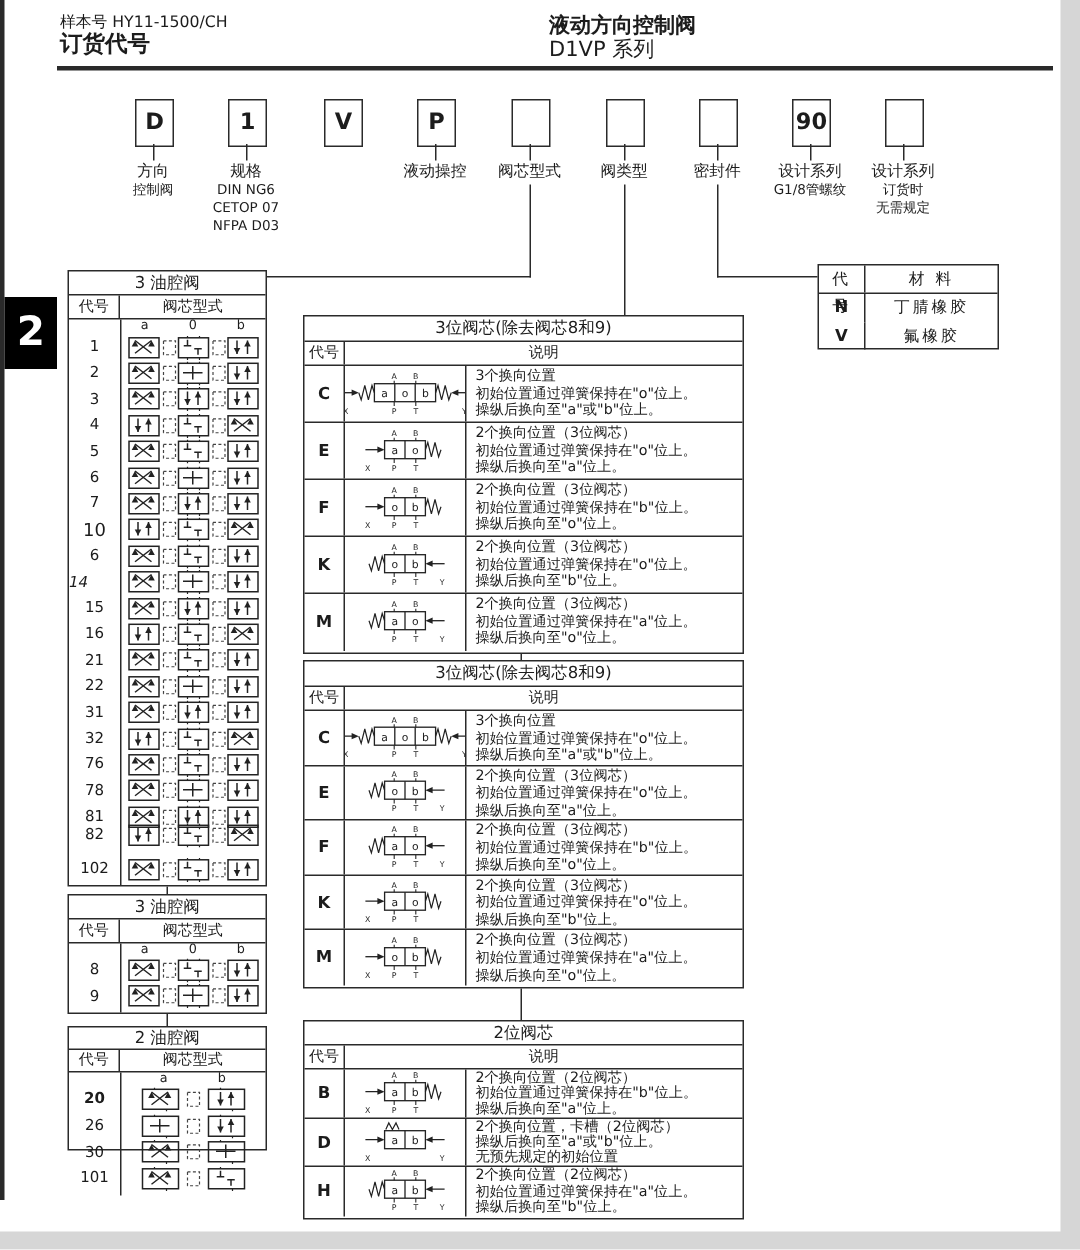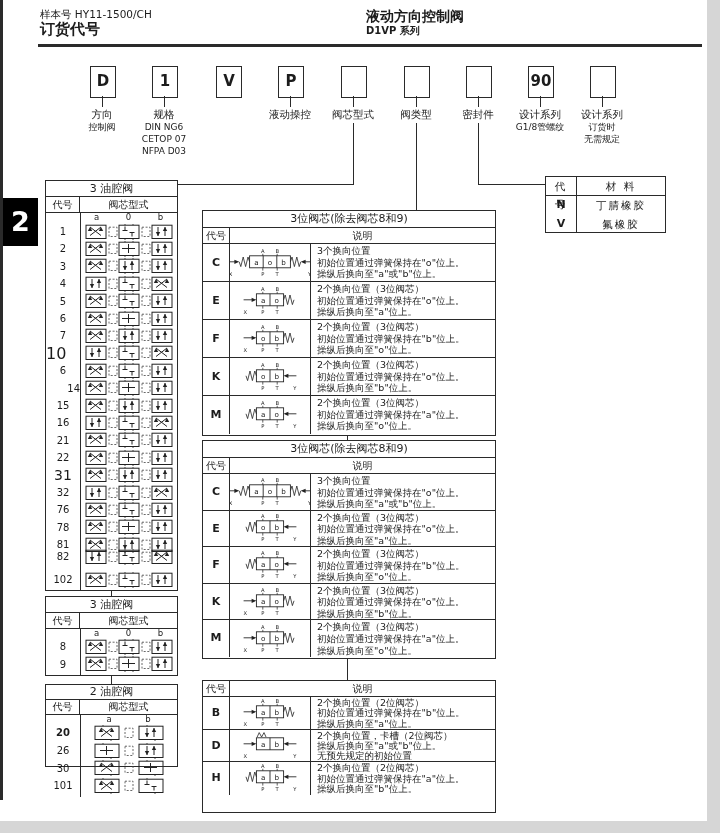--- a/index.html
+++ b/index.html
@@ -35,21 +35,21 @@
   <div class="abs" style="left:707px;top:0;width:13px;height:833px;background:#d6d6d6;"></div>
   <div class="abs" style="left:0;top:821px;width:720px;height:12px;background:#d6d6d6;"></div>
   <div class="line" style="left:0;top:0;width:2.5px;height:800px;"></div>
 
   <div class="abs" style="left:40px;top:8px;font-size:10.5px;">
     <span>样本号</span>
     <span>HY11-1500/CH</span>
   </div>
   <div class="abs" style="left:40px;top:20px;font-size:15px;font-weight:bold;">订货代号</div>
   <div class="abs" style="left:366px;top:8px;font-size:14px;font-weight:bold;">液动方向控制阀</div>
-  <div class="abs" style="left:366px;top:24px;font-size:10px;font-weight:bold;text-align:center;">D1VP 系列</div>
+  <div class="abs" style="left:366px;top:24px;font-size:14px;font-weight:normal;text-align:center;">D1VP 系列</div>
   <div class="line" style="left:38px;top:44px;width:664px;height:3px;"></div>
 
   <div class="pgtab">2</div>
 
   <div id="code-row">
       <div class="box" style="left:90px;top:66px;"><span>D</span></div>
       <div class="line" style="left:102px;top:96px;width:1px;height:11px;"></div>
       <div class="lblblock" style="left:60px;top:108px;width:84px;">
         <div class="lbl0">方向</div>
         <div class="lbln">控制阀</div>
@@ -322,21 +322,21 @@
                 <rect x="24" y="3.2" width="8" height="9.3" fill="none" stroke="#444" stroke-width="0.8" stroke-dasharray="2 1.6"></rect>
                 <rect x="57" y="3.2" width="8" height="9.3" fill="none" stroke="#444" stroke-width="0.8" stroke-dasharray="2 1.6"></rect>
                 <line x1="40" y1="0" x2="40" y2="1.2" stroke="#222" stroke-width="0.8"></line>
                 <line x1="48" y1="0" x2="48" y2="1.2" stroke="#222" stroke-width="0.8"></line>
                 <line x1="40" y1="14.5" x2="40" y2="16" stroke="#222" stroke-width="0.8"></line>
                 <line x1="48" y1="14.5" x2="48" y2="16" stroke="#222" stroke-width="0.8"></line>
               </svg>
             </div>
           </div>
           <div style="position:absolute;left:0;right:0;top:131.79999999999998px;height:17.4px;">
-            <div style="position:absolute;left:0;width:34px;height:100%;line-height:17.4px;font-size:16px;">10</div>
+            <div style="position:absolute;left:0;width:34px;height:100%;line-height:17.4px;font-size:12px;text-align:center;">10</div>
             <div style="position:absolute;left:34px;right:0;height:100%;display:flex;align-items:center;justify-content:center;">
               <svg width="88" height="16" viewBox="0 0 88 16">
                 <rect x="1" y="1.2" width="20" height="13.3" fill="none" stroke="#222" stroke-width="1"></rect>
                 <line x1="7" y1="3" x2="7" y2="12" stroke="#222" stroke-width="1"></line>
                 <polygon points="7,12 4.8,8 9.2,8" fill="#222"></polygon>
                 <line x1="14" y1="12" x2="14" y2="3" stroke="#222" stroke-width="1"></line>
                 <polygon points="14,3 11.8,7 16.2,7" fill="#222"></polygon>
                 <rect x="34" y="1.2" width="20" height="13.3" fill="none" stroke="#222" stroke-width="1"></rect>
                 <line x1="40" y1="2.5" x2="40" y2="6.5" stroke="#222" stroke-width="1"></line>
                 <line x1="37.5" y1="6.5" x2="42.5" y2="6.5" stroke="#222" stroke-width="1"></line>
@@ -378,21 +378,21 @@
                 <rect x="24" y="3.2" width="8" height="9.3" fill="none" stroke="#444" stroke-width="0.8" stroke-dasharray="2 1.6"></rect>
                 <rect x="57" y="3.2" width="8" height="9.3" fill="none" stroke="#444" stroke-width="0.8" stroke-dasharray="2 1.6"></rect>
                 <line x1="40" y1="0" x2="40" y2="1.2" stroke="#222" stroke-width="0.8"></line>
                 <line x1="48" y1="0" x2="48" y2="1.2" stroke="#222" stroke-width="0.8"></line>
                 <line x1="40" y1="14.5" x2="40" y2="16" stroke="#222" stroke-width="0.8"></line>
                 <line x1="48" y1="14.5" x2="48" y2="16" stroke="#222" stroke-width="0.8"></line>
               </svg>
             </div>
           </div>
           <div style="position:absolute;left:0;right:0;top:166.6px;height:17.4px;">
-            <div style="position:absolute;left:0;width:34px;height:100%;line-height:17.4px;font-size:10px;text-align:right;">14</div>
+            <div style="position:absolute;left:0;width:34px;height:100%;line-height:17.4px;font-size:10px;text-align:left;font-style:italic;">14</div>
             <div style="position:absolute;left:34px;right:0;height:100%;display:flex;align-items:center;justify-content:center;">
               <svg width="88" height="16" viewBox="0 0 88 16">
                 <rect x="1" y="1.2" width="20" height="13.3" fill="none" stroke="#222" stroke-width="1"></rect>
                 <line x1="5" y1="11.5" x2="16" y2="3" stroke="#222" stroke-width="1"></line>
                 <polygon points="16,3 13.8,7 18.2,7" fill="#222"></polygon>
                 <line x1="5" y1="3" x2="16" y2="11.5" stroke="#222" stroke-width="1"></line>
                 <polygon points="5,3 2.8,7 7.2,7" fill="#222"></polygon>
                 <rect x="34" y="1.2" width="20" height="13.3" fill="none" stroke="#222" stroke-width="1"></rect>
                 <line x1="37" y1="7.5" x2="50" y2="7.5" stroke="#222" stroke-width="1"></line>
                 <line x1="43.5" y1="3" x2="43.5" y2="12" stroke="#222" stroke-width="1"></line>
@@ -514,21 +514,21 @@
                 <rect x="24" y="3.2" width="8" height="9.3" fill="none" stroke="#444" stroke-width="0.8" stroke-dasharray="2 1.6"></rect>
                 <rect x="57" y="3.2" width="8" height="9.3" fill="none" stroke="#444" stroke-width="0.8" stroke-dasharray="2 1.6"></rect>
                 <line x1="40" y1="0" x2="40" y2="1.2" stroke="#222" stroke-width="0.8"></line>
                 <line x1="48" y1="0" x2="48" y2="1.2" stroke="#222" stroke-width="0.8"></line>
                 <line x1="40" y1="14.5" x2="40" y2="16" stroke="#222" stroke-width="0.8"></line>
                 <line x1="48" y1="14.5" x2="48" y2="16" stroke="#222" stroke-width="0.8"></line>
               </svg>
             </div>
           </div>
           <div style="position:absolute;left:0;right:0;top:253.59999999999997px;height:17.4px;">
-            <div style="position:absolute;left:0;width:34px;height:100%;line-height:17.4px;font-size:14px;text-align:center;">31</div>
+            <div style="position:absolute;left:0;width:34px;height:100%;line-height:17.4px;font-size:10px;text-align:center;">31</div>
             <div style="position:absolute;left:34px;right:0;height:100%;display:flex;align-items:center;justify-content:center;">
               <svg width="88" height="16" viewBox="0 0 88 16">
                 <rect x="1" y="1.2" width="20" height="13.3" fill="none" stroke="#222" stroke-width="1"></rect>
                 <line x1="5" y1="11.5" x2="16" y2="3" stroke="#222" stroke-width="1"></line>
                 <polygon points="16,3 13.8,7 18.2,7" fill="#222"></polygon>
                 <line x1="5" y1="3" x2="16" y2="11.5" stroke="#222" stroke-width="1"></line>
                 <polygon points="5,3 2.8,7 7.2,7" fill="#222"></polygon>
                 <rect x="34" y="1.2" width="20" height="13.3" fill="none" stroke="#222" stroke-width="1"></rect>
                 <line x1="40" y1="3" x2="40" y2="12" stroke="#222" stroke-width="1"></line>
                 <polygon points="40,12 37.8,8 42.2,8" fill="#222"></polygon>
@@ -1183,20 +1183,21 @@
             </svg>
           </div>
           <div class="cell desc" style="left:108px;right:0;">
             <div>2个换向位置（3位阀芯）</div>
             <div>初始位置通过弹簧保持在"a"位上。</div>
             <div>操纵后换向至"o"位上。</div>
           </div>
         </div>
       </div>
       <div class="tbl" style="left:202px;top:680px;width:294px;height:132.8px;">
+        <div class="trow titlerow" style="height:16px;line-height:15px;">2位阀芯</div>
         <div class="trow hdrrow" style="height:16px;">
           <div class="cell cdiv ctext" style="left:0;width:27px;line-height:15px;font-size:10px;">代号</div>
           <div class="cell ctext" style="left:27px;right:0;line-height:15px;font-size:10px;">说明</div>
         </div>
         <div class="trow" style="height:32.6px;border-bottom:1.2px solid #2a2a2a;">
           <div class="cell cdiv code" style="left:0;width:27px;line-height:32.6px;font-weight:bold;font-size:11px;">B</div>
           <div class="cell" style="left:27px;width:81px;display:flex;align-items:center;justify-content:center;border-right:1.2px solid #2a2a2a;">
             <svg width="100" height="38" viewBox="0 0 100 38">
               <rect x="33" y="10" width="34" height="15" fill="#fff" stroke="#222" stroke-width="1.1"></rect>
               <line x1="50" y1="10" x2="50" y2="25" stroke="#222" stroke-width="1.1"></line>

